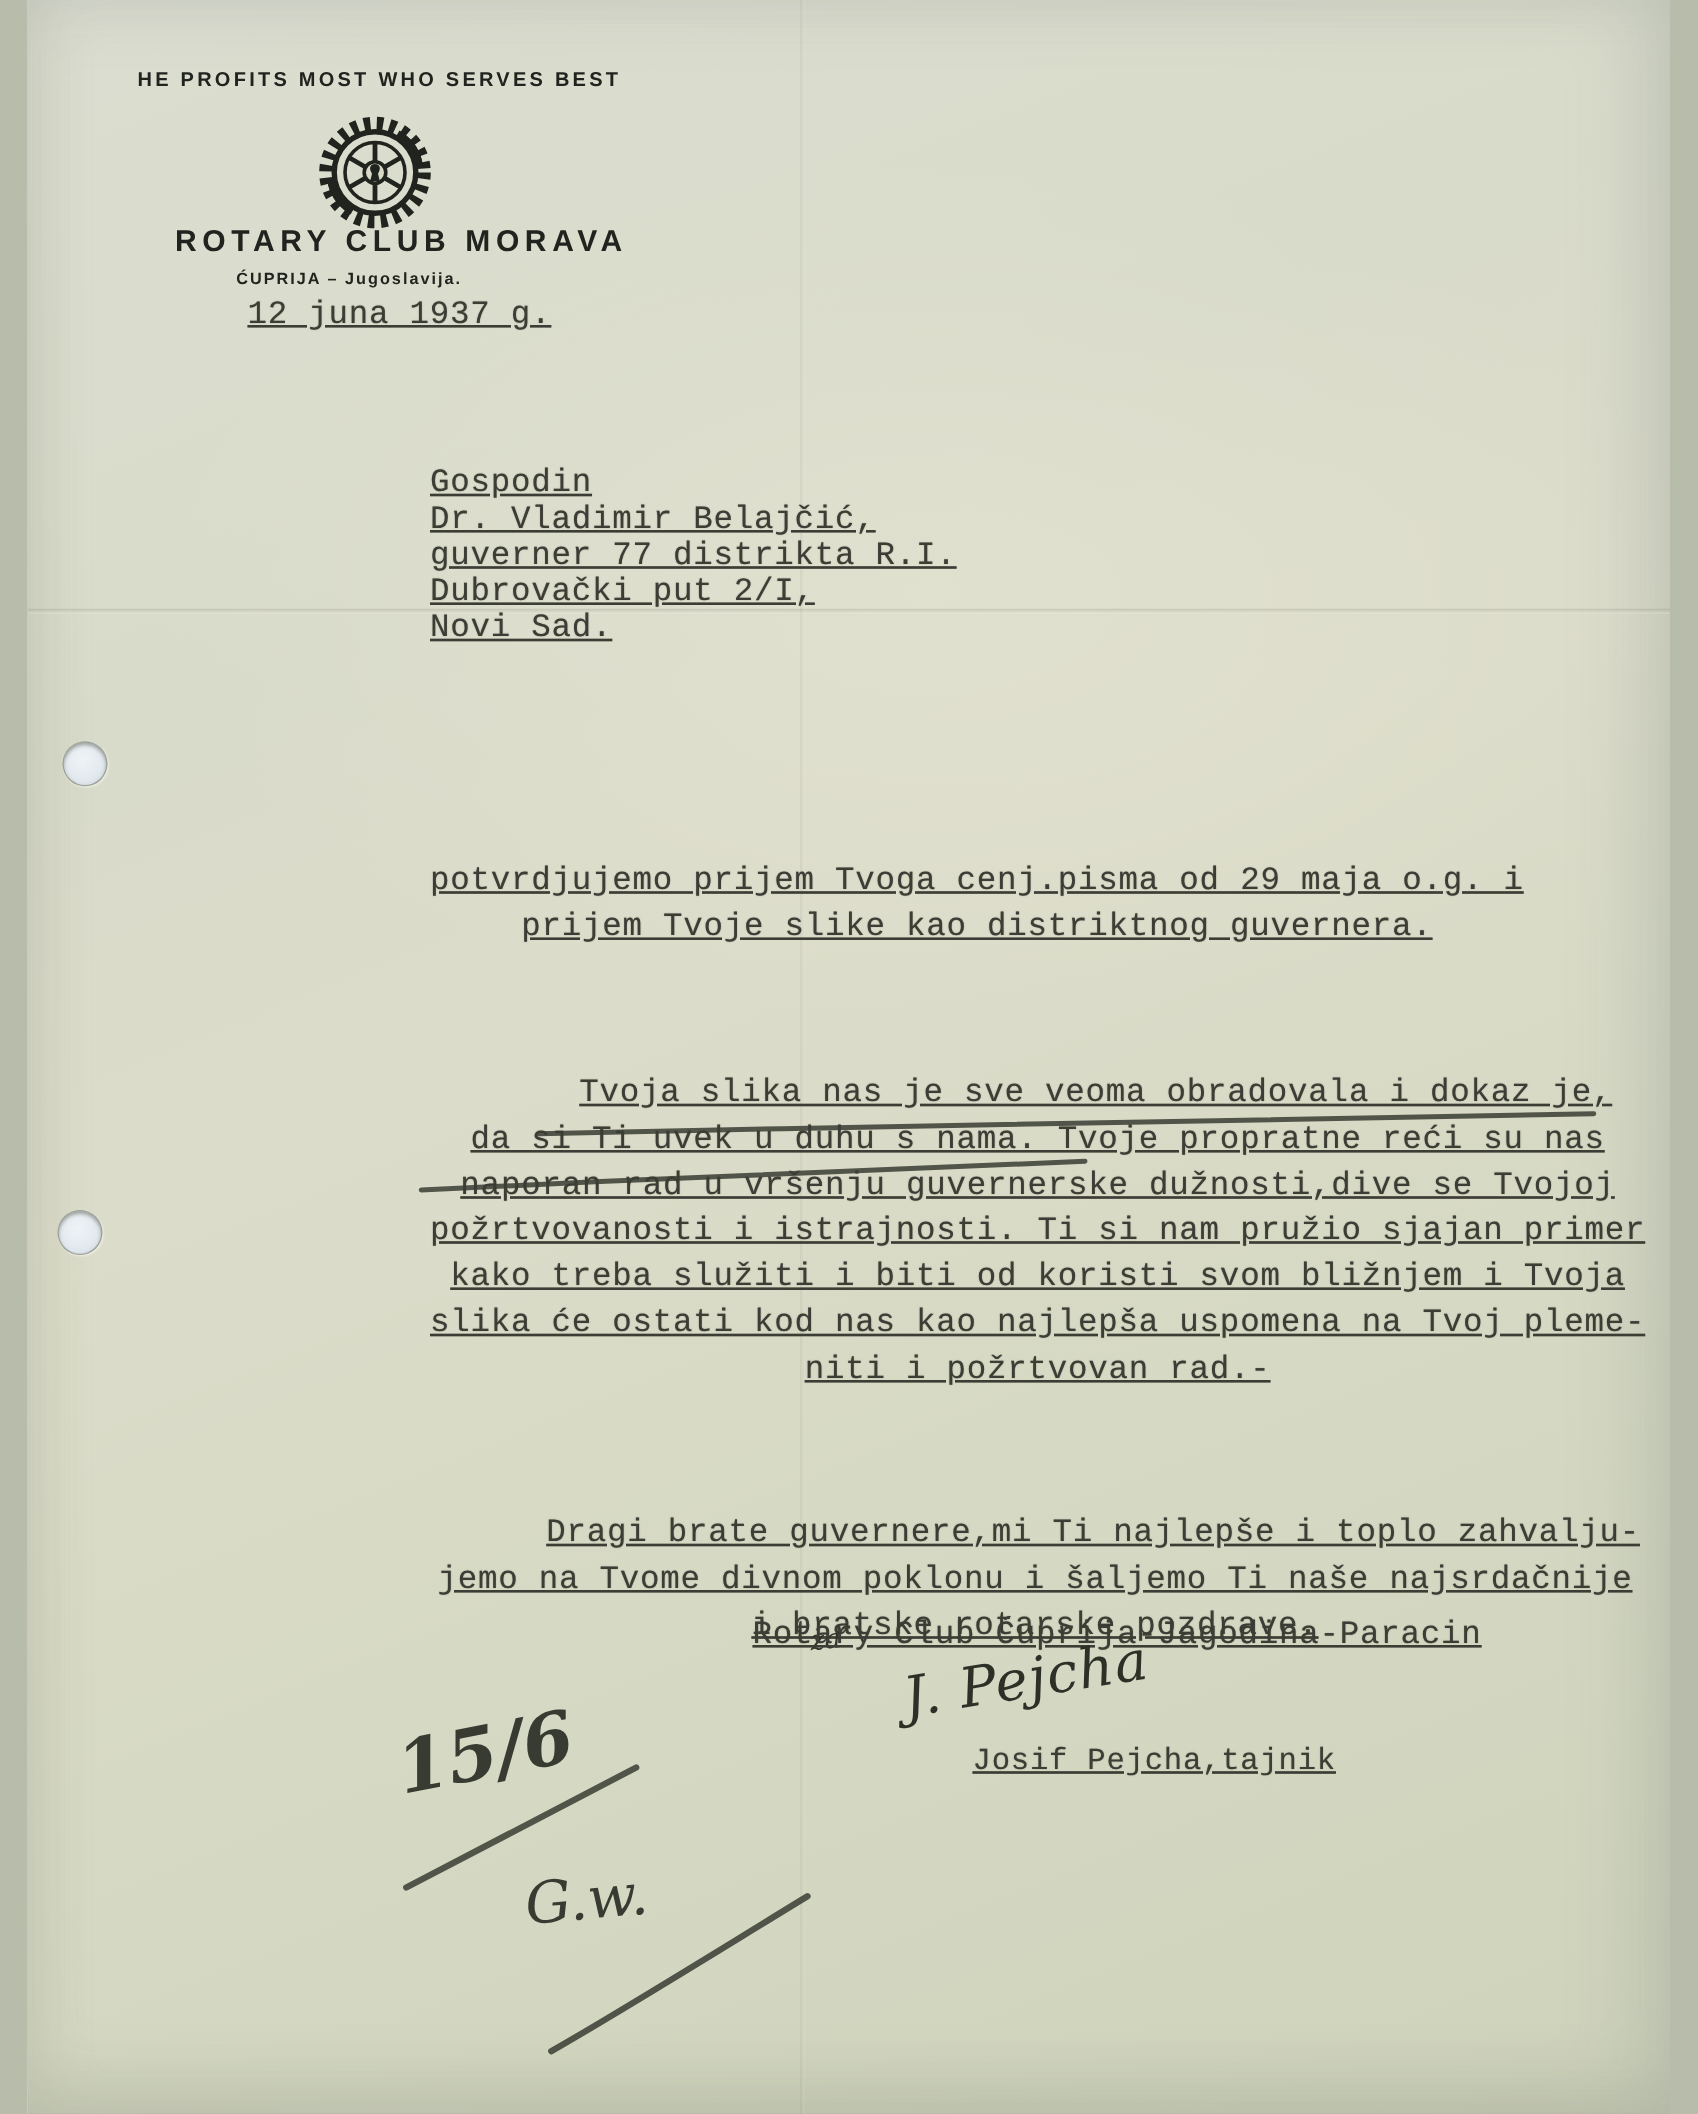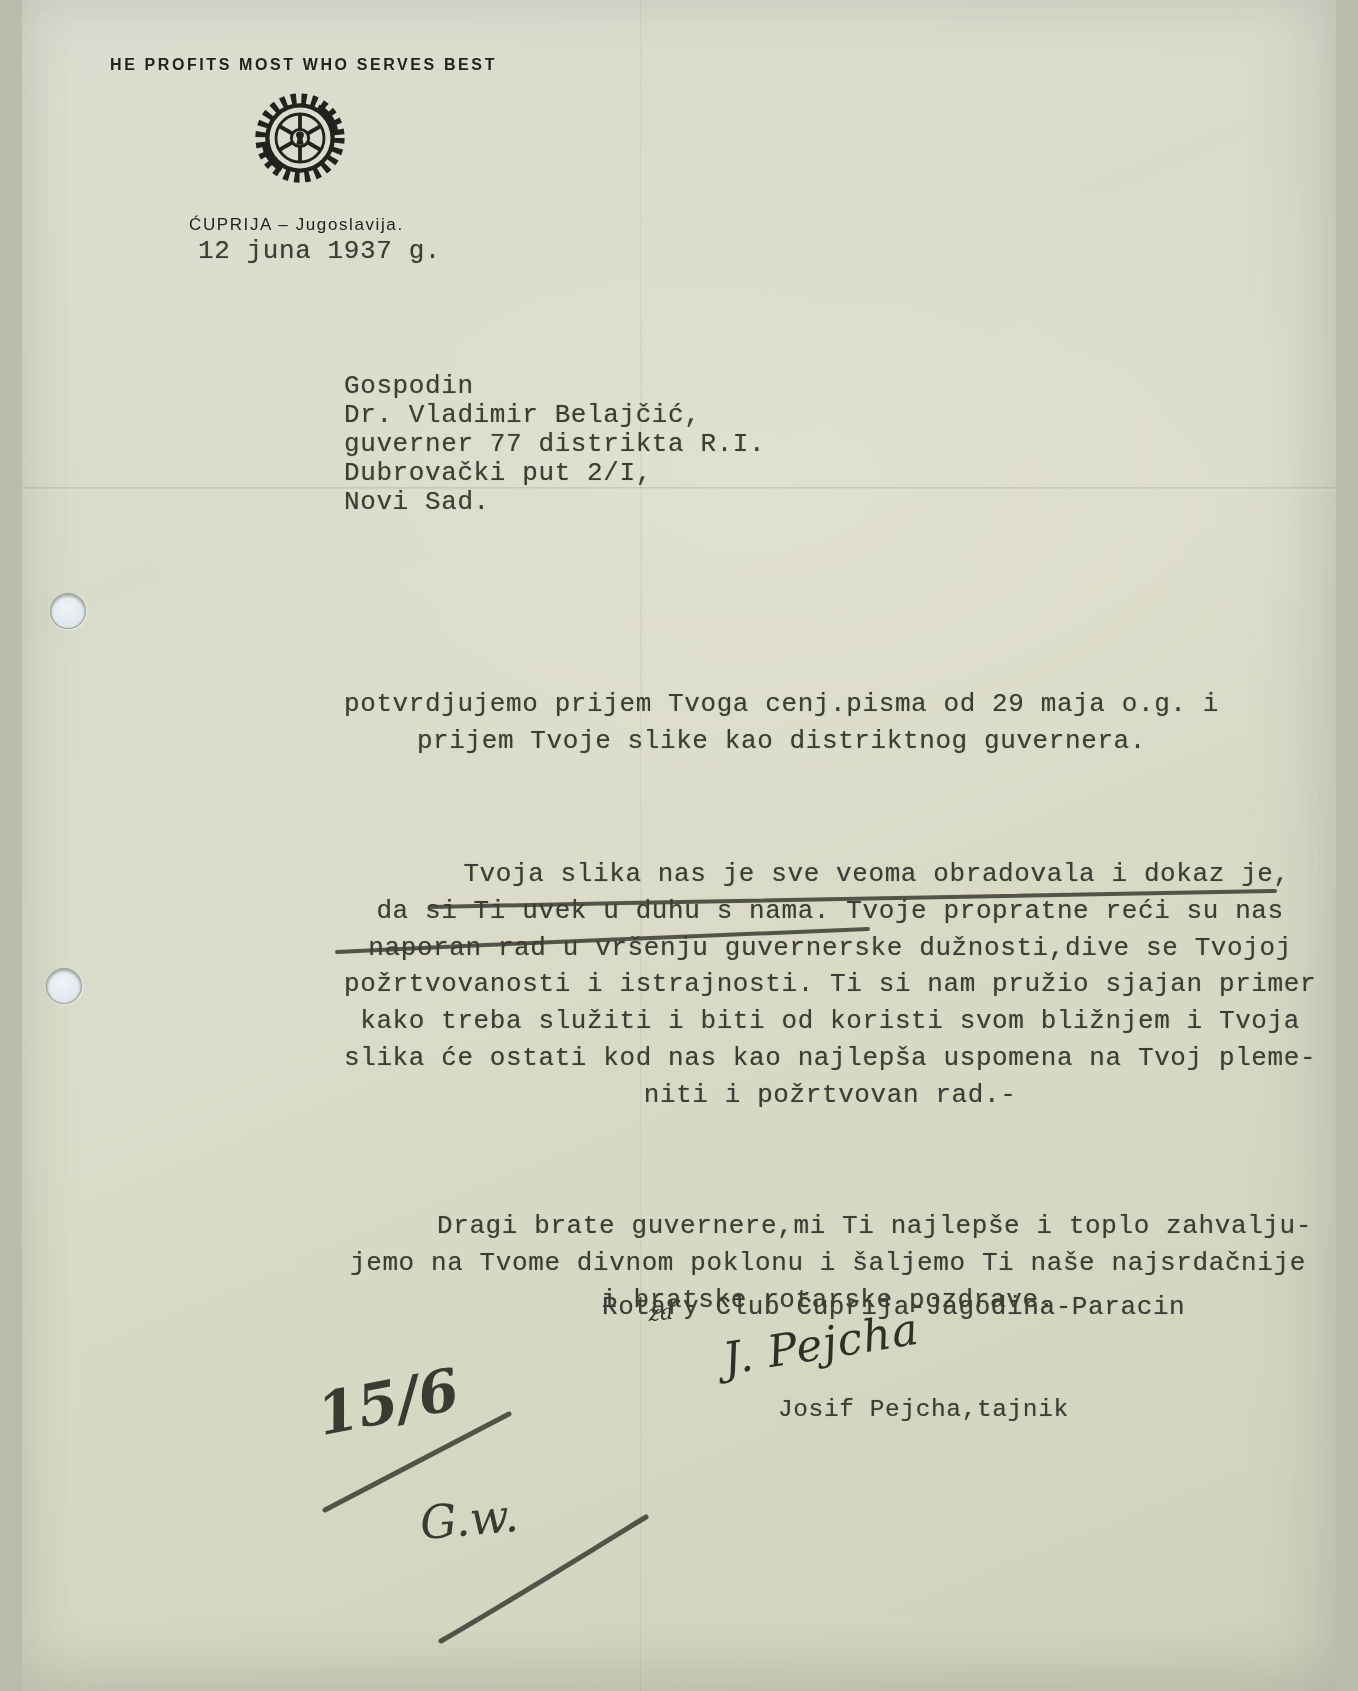--- a/index.html
+++ b/index.html
@@ -36,28 +36,29 @@
     position:absolute;left:88px;top:56px;
     font-size:16px;font-weight:bold;letter-spacing:2.6px;
   }
   .logo{position:absolute;left:230px;top:90px;width:96px;height:96px;}
   .club-name{
     position:absolute;left:118px;top:180px;
     font-size:24px;font-weight:bold;letter-spacing:4.5px;
   }
   .club-loc{
     position:absolute;left:167px;top:215px;
-    font-size:17px;font-weight:normal;letter-spacing:1.6px;text-align:right;
+    font-size:13px;font-weight:bold;letter-spacing:1.6px;text-align:right;
   }
   .tw{
     font-family:"Liberation Mono","DejaVu Sans Mono",monospace;
     color:#3c3d35;
     font-size:26px;letter-spacing:0.6px;
     text-shadow:0 0 1px rgba(55,55,45,0.45);
     white-space:nowrap;
+    text-decoration:underline;
   }
   .date{position:absolute;left:176px;top:236px;}
   .recipient{position:absolute;left:322px;top:372px;line-height:29px;}
   .salutation{position:absolute;left:415px;top:600px;}
   .para{position:absolute;left:322px;line-height:36.8px;text-align:center;}
   .para1{top:686px;}
   .para2{top:856px;}
   .para3{top:1160px;margin-top:48px;}
   .indent{padding-left:93px;}
   .sig-org{position:absolute;left:580px;top:1292px;}
@@ -105,20 +106,21 @@
           <line x1="50" y1="25" x2="50" y2="75"></line>
           <line x1="28.3" y1="37.5" x2="71.7" y2="62.5"></line>
           <line x1="28.3" y1="62.5" x2="71.7" y2="37.5"></line>
         </g>
         <circle cx="50" cy="50" r="9" stroke-width="3" fill="#d8dac7"></circle>
       </g>
       <path d="M50 43 c3.5 0 5 3 3.5 6 l-1 2 1.5 6 h-8 l1.5 -6 -1 -2 c-1.5 -3 0 -6 3.5 -6 z" fill="#21241e"></path>
     </svg>
   </div>
 
+  <div class="club-name print">ROTARY CLUB MORAVA</div>
   <div class="club-loc print">ĆUPRIJA – Jugoslavija.</div>
   <div class="tw date">12 juna 1937 g.</div>
 
   <div class="tw recipient">
     <div>Gospodin</div>
     <div>Dr. Vladimir Belajčić,</div>
     <div>guverner 77 distrikta R.I.</div>
     <div>Dubrovački put 2/I,</div>
     <div>Novi Sad.</div>
   </div>

